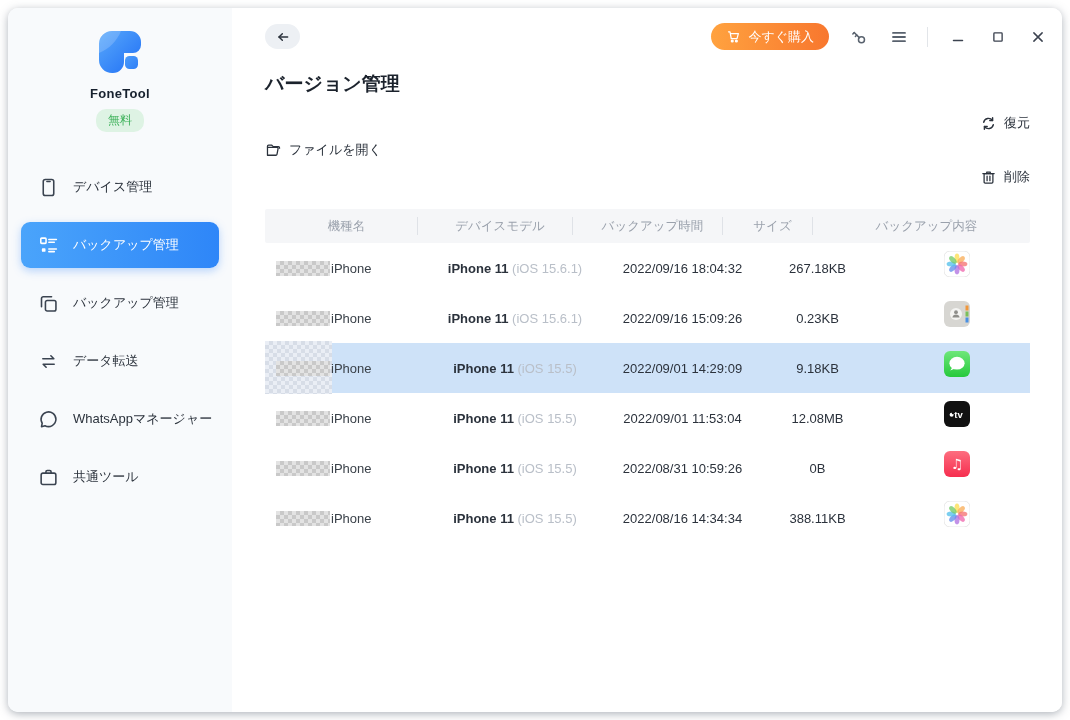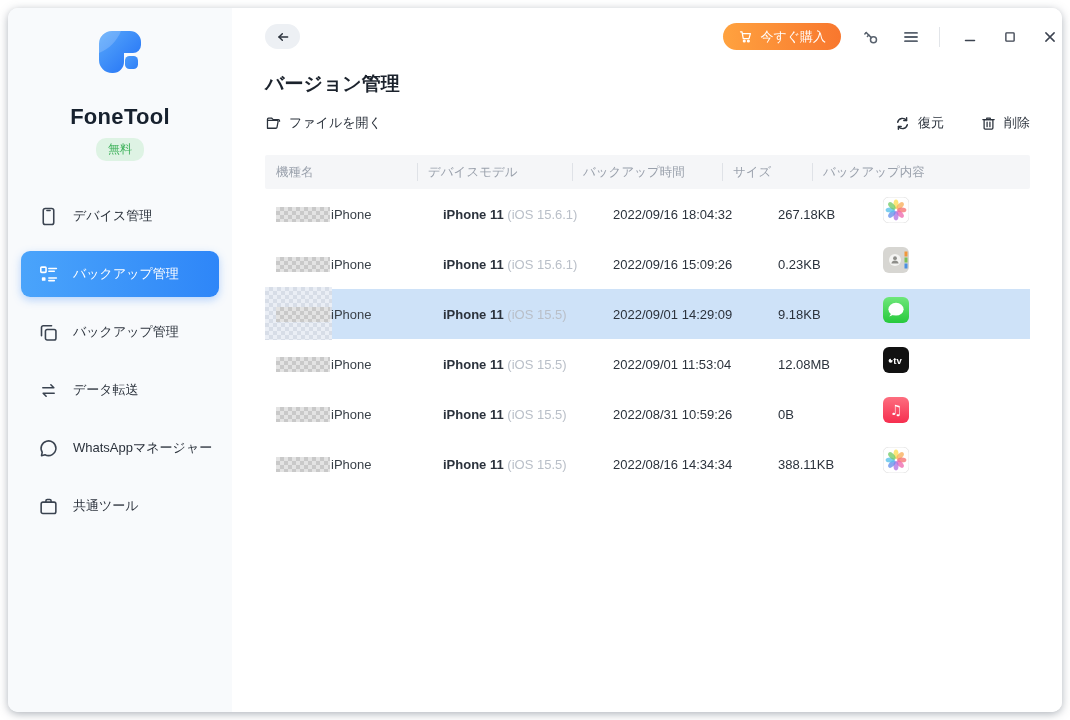--- a/index.html
+++ b/index.html
@@ -6,48 +6,48 @@
   html,body { width:1070px; height:720px; background:#fff; font-family:"Liberation Sans","DejaVu Sans",sans-serif; overflow:hidden; }
   .window {
     position:absolute; left:8px; top:8px; width:1054px; height:704px;
     background:#fff; border-radius:10px; box-shadow:0 2px 9px rgba(96,105,120,.5);
     display:flex; overflow:hidden;
   }
   
   .sidebar { width:224px; background:#f8fafc; flex:0 0 224px; }
   .logo-area { text-align:center; padding-top:19px; }
   .logo { width:50px; height:50px; margin:0 auto; }
-  .logo-text { margin-top:27px; font-size:22px; font-weight:bold; color:#17212e; letter-spacing:.3px; }
+  .logo-text { margin-top:9px; font-size:13px; font-weight:bold; color:#17212e; letter-spacing:.3px; }
   .badge { display:inline-block; margin-top:8px; background:#def3e4; color:#3cb159; font-size:12px; padding:3px 12px; border-radius:10px; }
   .nav { margin-top:32px; padding:0 13px; }
   .nav-item { display:flex; align-items:center; height:46px; margin-bottom:12px; padding-left:17px; border-radius:9px; cursor:pointer; color:#2b323c; }
   .nav-item .nav-icon { width:21px; height:21px; margin-right:14px; flex:0 0 21px; }
   .nav-item .nav-icon svg { width:21px; height:21px; stroke:#3a4350; }
   .nav-item .nav-label { font-size:13px; }
   .nav-item.active { background:linear-gradient(90deg,#4aa4fb,#2e86f8); color:#fff; box-shadow:0 3px 8px rgba(62,140,248,.35); }
   .nav-item.active .nav-icon svg { stroke:#fff; }
   
   .main { flex:1; background:#fff; position:relative; }
-  .topbar { display:flex; justify-content:space-between; align-items:center; padding:15px 2px 0 33px; }
+  .topbar { display:flex; justify-content:space-between; align-items:center; padding:15px 14px 0 33px; }
   .back-btn { width:35px; height:25px; border:none; border-radius:13px; background:#edf0f4; cursor:pointer; display:flex; align-items:center; justify-content:center; }
   .back-btn svg { width:16px; height:16px; }
   .topbar-right { display:flex; align-items:center; }
   .buy-btn { display:flex; align-items:center; gap:7px; height:27px; padding:0 15px; border:none; border-radius:14px;
     background:linear-gradient(90deg,#ffa23f,#f8772e); color:#fff; font-size:13px; cursor:pointer; font-family:inherit; }
   .buy-btn svg { width:15px; height:15px; }
   .tb-icon { width:20px; height:20px; margin-left:20px; cursor:pointer; display:inline-flex; align-items:center; justify-content:center; }
   .tb-icon svg { width:18px; height:18px; }
   .vdiv { width:1px; height:20px; background:#e2e5e9; margin-left:18px; }
   .page-title { margin:21px 0 0 33px; font-size:19px; font-weight:bold; color:#1b222c; }
   .actions-row { display:flex; justify-content:space-between; align-items:center; margin:17px 32px 23px 33px; }
   .txt-btn { display:inline-flex; align-items:center; gap:7px; border:none; background:none; font-size:13px; color:#2b323c; cursor:pointer; font-family:inherit; }
   .txt-btn svg { width:17px; height:17px; }
-  .right-actions { display:flex; align-items:flex-end; gap:36px; }
+  .right-actions { display:flex; align-items:flex-end; gap:36px;flex-direction:column; }
   
-  .table { margin:0 32px 0 33px; }
+  .table { margin:0 32px 0 33px;text-align:center; }
   .thead { display:grid; grid-template-columns:152px 155px 150px 90px 1fr; background:#f5f6f8; height:34px; align-items:center; border-radius:2px; }
   .th { position:relative; font-size:12.5px; color:#9aa1ac; padding-left:11px; line-height:34px; height:34px; }
   .th + .th::before { content:""; position:absolute; left:0; top:8px; width:1px; height:18px; background:#dfe2e7; }
   .trow { display:grid; grid-template-columns:152px 155px 150px 90px 1fr; height:50px; align-items:center; cursor:pointer; position:relative;gap:15px; }
   .trow.selected { background:#cee2f8; }
   .td { font-size:13px; color:#2b323c; padding-left:11px; white-space:nowrap; }
   .td.name { display:flex; align-items:center; color:#3a4149; }
   .mosaic { display:inline-block; width:54px; height:15px; margin-right:1px;
     background:conic-gradient(#c9c9c9 25%, #e3e3e3 0 50%, #c9c9c9 0 75%, #e3e3e3 0); background-size:8px 8px; }
   .mosaic-tall { position:absolute; left:0; top:-2px; width:67px; height:53px; z-index:0;

